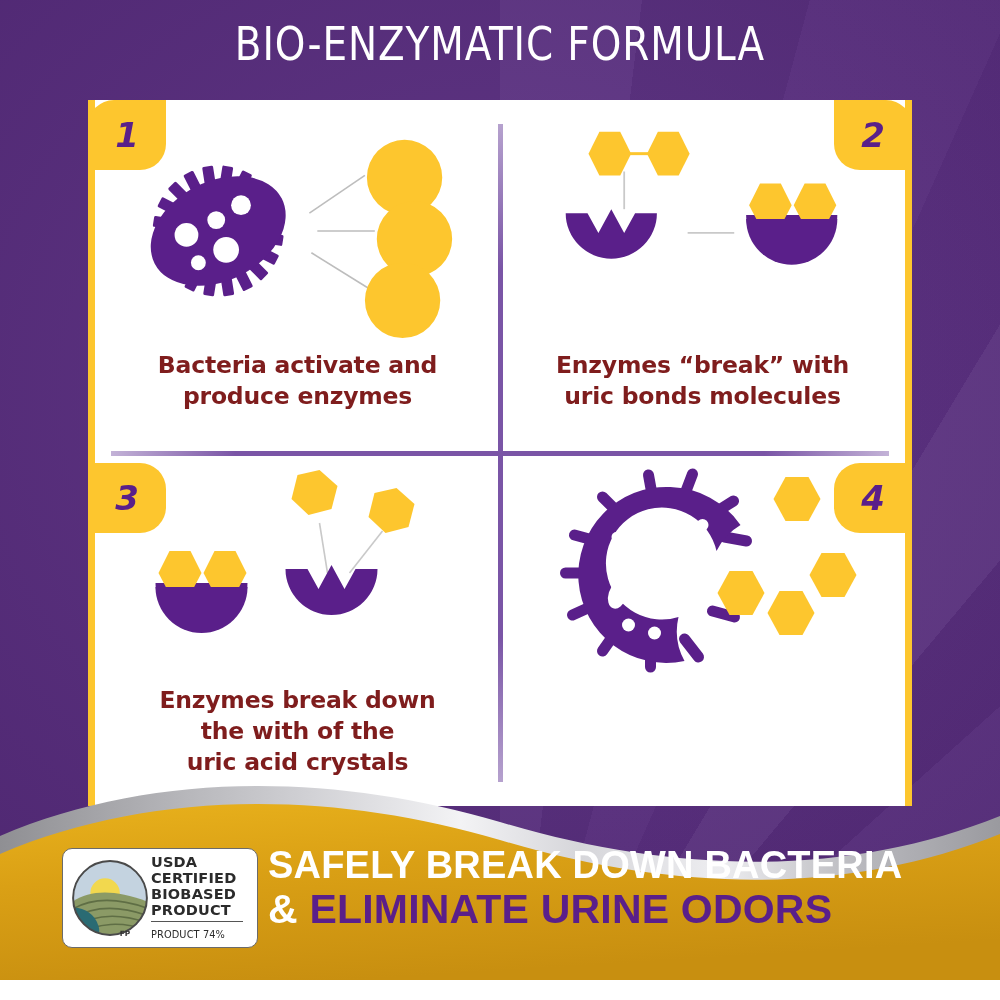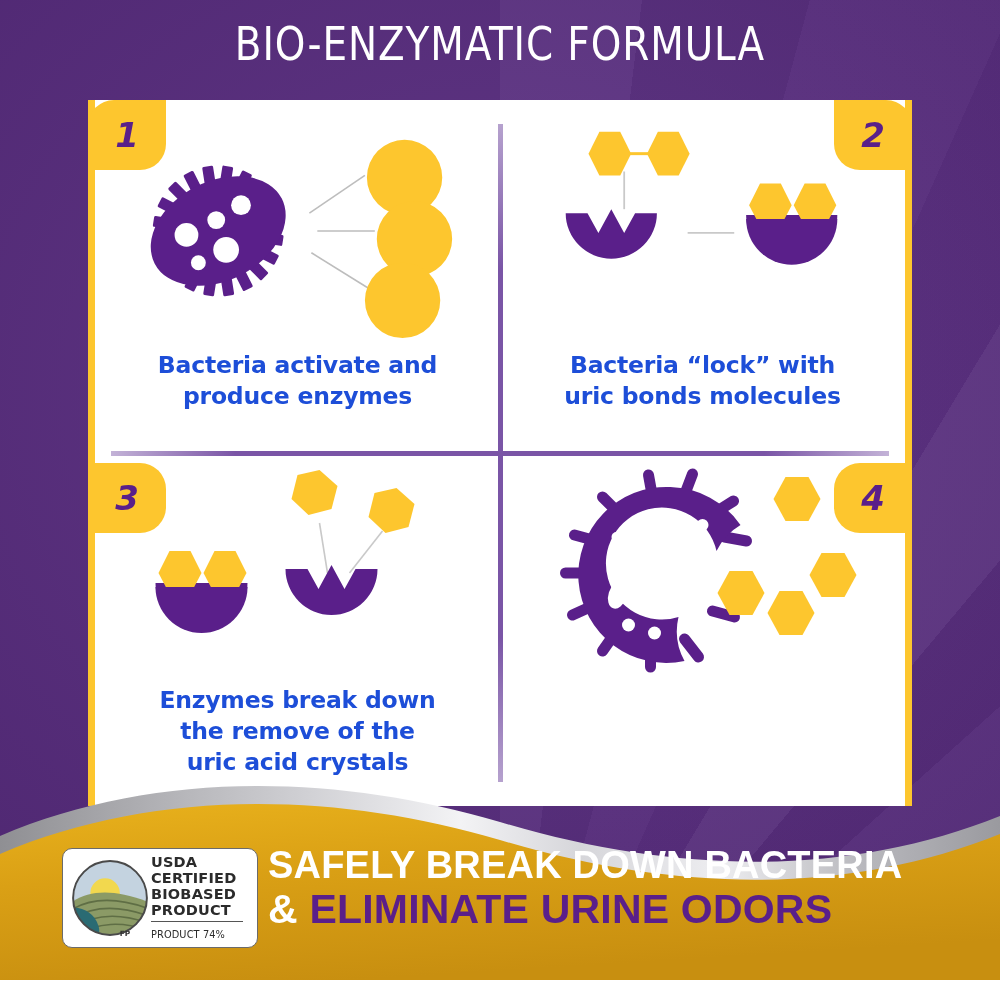--- a/index.html
+++ b/index.html
@@ -123,21 +123,21 @@
   .badge.b2 { right: -7px; top: 0;    border-radius: 0 26px 0 26px; }
   .badge.b3 { left: -7px;  top: 10px; border-radius: 0 26px 26px 0; }
   .badge.b4 { right: -7px; top: 10px; border-radius: 26px 0 0 26px; }
 
   .art { position: absolute; left: 0; right: 0; top: 14px; height: 228px; }
   .art svg { display: block; width: 100%; height: 100%; }
 
   .caption {
     position: absolute; left: 12px; right: 12px; top: 250px;
     text-align: center;
-    color: #1d4ed8;
+    color: #7f1d1d;
     font-size: 23.5px;
     font-weight: 700;
     line-height: 1.32;
     font-family: "DejaVu Sans", sans-serif;
     letter-spacing: -0.2px;
   }
   .p3 .art, .p4 .art { top: 8px; height: 215px; }
   .p3 .caption { top: 232px; }
   .p4 .caption { top: 255px; }
 
@@ -281,21 +281,21 @@
 
             <g>
               <path fill="#5a1f8a" d="M244 102 a46 46 0 0 0 92 0 Z"></path>
               <polygon fill="#fdc62e" points="258,70 279,70 290,92 279,113 258,113 247,92"></polygon>
               <polygon fill="#fdc62e" points="303,70 324,70 335,92 324,113 303,113 292,92"></polygon>
               <path fill="#5a1f8a" d="M244 106 a46 46 0 0 0 92 0 Z"></path>
             </g>
           </svg>
         </div>
         <div class="caption">
-          <div>Bacteria “lock” with</div>
+          <div>Enzymes “break” with</div>
           <div>uric bonds molecules</div>
         </div>
       </div>
 
       <div class="panel p3">
         <div class="badge b3">3</div>
         <div class="art">
           <svg viewBox="0 0 400 215" xmlns="http://www.w3.org/2000/svg">
             <g stroke="#c9c9c9" stroke-width="1.6">
               <line x1="222" y1="62" x2="230" y2="112"></line>
@@ -311,21 +311,21 @@
               <polygon fill="#fdc62e" points="72,90 93,90 104,112 93,133 72,133 61,112"></polygon>
               <polygon fill="#fdc62e" points="117,90 138,90 149,112 138,133 117,133 106,112"></polygon>
               <path fill="#5a1f8a" d="M58 126 a46 46 0 0 0 92 0 Z"></path>
             </g>
 
             <path fill="#5a1f8a" d="M188 108 h22 l11 20 l13 -24 l13 24 l11 -20 h22 a46 46 0 0 1 -92 0 Z"></path>
           </svg>
         </div>
         <div class="caption">
           <div>Enzymes break down</div>
-          <div>the remove of the</div>
+          <div>the with of the</div>
           <div>uric acid crystals</div>
         </div>
       </div>
 
       <div class="panel p4">
         <div class="badge b4">4</div>
         <div class="art">
           <svg viewBox="0 0 400 215" xmlns="http://www.w3.org/2000/svg">
             <g fill="#5a1f8a">
 

